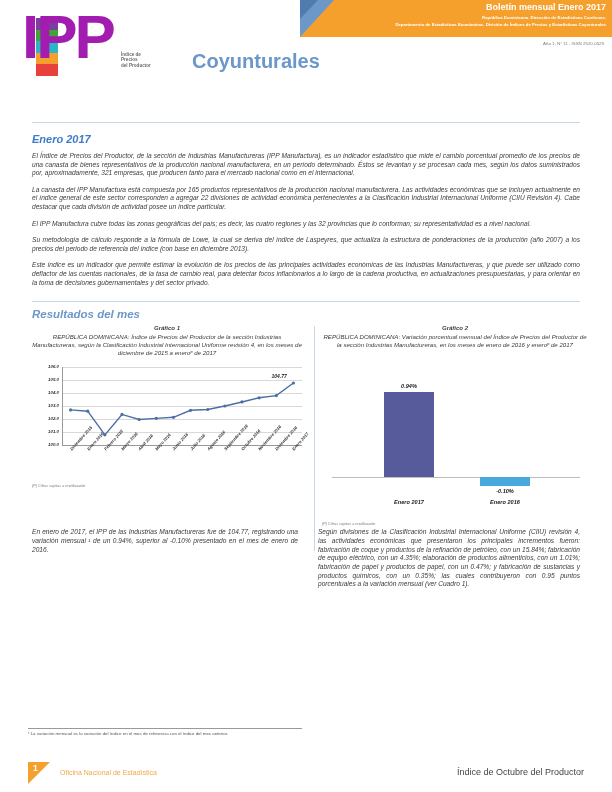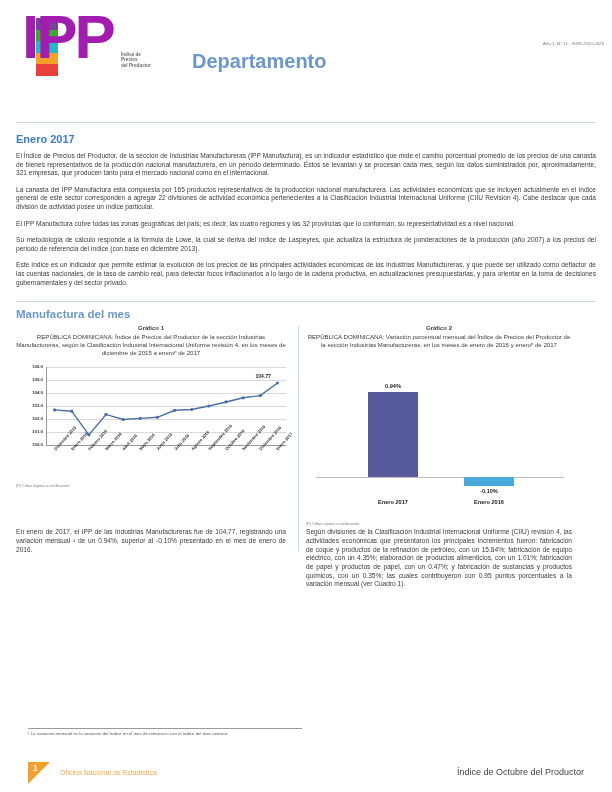--- a/index.html
+++ b/index.html
@@ -62,21 +62,21 @@
   }
   .banner-l2 { top:15px; }
   .banner-l3 { top:22px; }
   .issn {
     position:absolute; right:8px; top:41px;
     font-size:4.4px; color:#7a7a7a; text-align:right;
     font-family:"Liberation Sans", sans-serif;
   }
 
   
-  .page { padding:0 16px; }
+  .page { padding:0 32px;font-style:italic; }
 
   .rule { height:1px; background:#C8D6E5; margin:0; }
 
   .h-blue {
     color:#3D7CC9; font-size:11px; font-weight:bold;
     margin:0 0 7px 0; font-family:"Liberation Sans", sans-serif;
   }
   .h-section {
     color:#6B97C9; font-size:11.5px; font-weight:bold;
     margin:6px 0 4px 0;
@@ -171,42 +171,49 @@
       <i style="top:46.4px;background:#E8413C"></i>
     </div>
     <div class="logo-ipp-text">IPP</div>
     <div class="logo-sub">
       <b>Índice de</b>
       <b>Precios</b>
       <b>del Productor</b>
     </div>
   </div>
 
-  <div class="section-word">Departamento</div>
-
+  <div class="section-word">Coyunturales</div>
+
+  <div class="banner">
+    <div class="corner-a"></div>
+    <div class="corner-b"></div>
+    <div class="banner-title">Boletín mensual Enero 2017</div>
+    <div class="banner-l2">República Dominicana. Dirección de Estadísticas Continuas.</div>
+    <div class="banner-l3">Departamento de Estadísticas Económicas. División de Índices de Precios y Estadísticas Coyunturales</div>
+  </div>
   <div class="issn">Año 1, N° 11 - ISSN 2520-0529</div>
 </div>
 
 <div class="page">
 
   <div style="height:18px"></div>
   <div class="rule"></div>
   <div style="height:10px"></div>
 
   <div class="h-blue">Enero 2017</div>
 
   <p class="body">El Índice de Precios del Productor, de la sección de Industrias Manufactureras (IPP Manufactura), es un indicador estadístico que mide el cambio porcentual promedio de los precios de una canasta de bienes representativos de la producción nacional manufacturera, en un período determinado. Éstos se levantan y se procesan cada mes, según los datos suministrados por, aproximadamente, 321 empresas, que producen tanto para el mercado nacional como en el internacional.</p>
   <p class="body">La canasta del IPP Manufactura está compuesta por 165 productos representativos de la producción nacional manufacturera. Las actividades económicas que se incluyen actualmente en el índice general de este sector corresponden a agregar 22 divisiones de actividad económica pertenecientes a la Clasificación Industrial Internacional Uniforme (CIIU Revisión 4). Cabe destacar que cada división de actividad posee un índice particular.</p>
   <p class="body">El IPP Manufactura cubre todas las zonas geográficas del país; es decir, las cuatro regiones y las 32 provincias que lo conforman; su representatividad es a nivel nacional.</p>
   <p class="body">Su metodología de cálculo responde a la fórmula de Lowe, la cual se deriva del índice de Laspeyres, que actualiza la estructura de ponderaciones de la producción (año 2007) a los precios del periodo de referencia del índice (con base en diciembre 2013).</p>
   <p class="body">Este índice es un indicador que permite estimar la evolución de los precios de las principales actividades económicas de las Industrias Manufactureras, y que puede ser utilizado como deflactor de las cuentas nacionales, de la tasa de cambio real, para detectar focos inflacionarios a lo largo de la cadena productiva, en actualizaciones presupuestarias, y para orientar en la toma de decisiones gubernamentales y del sector privado.</p>
 
   <div style="height:6px"></div>
   <div class="rule"></div>
-  <div class="h-section">Manufactura del mes</div>
+  <div class="h-section">Resultados del mes</div>
 
   <div class="charts">
     <div class="vdiv"></div>
 
     <div class="chart-col left">
       <div class="chart-caption">
         <span class="gtitle">Gráfico 1</span>
         <span>REPÚBLICA DOMINICANA: Índice de Precios del Productor de la sección Industrias Manufactureras, según la Clasificación Industrial Internacional Uniforme revisión 4, en los meses de diciembre de 2015 a eneroᵖ de 2017</span>
       </div>
 

